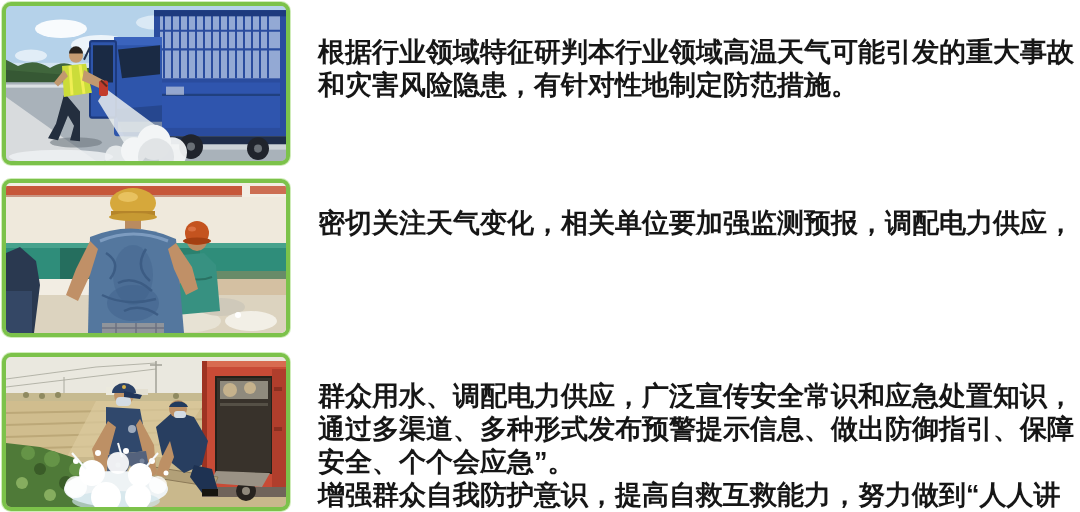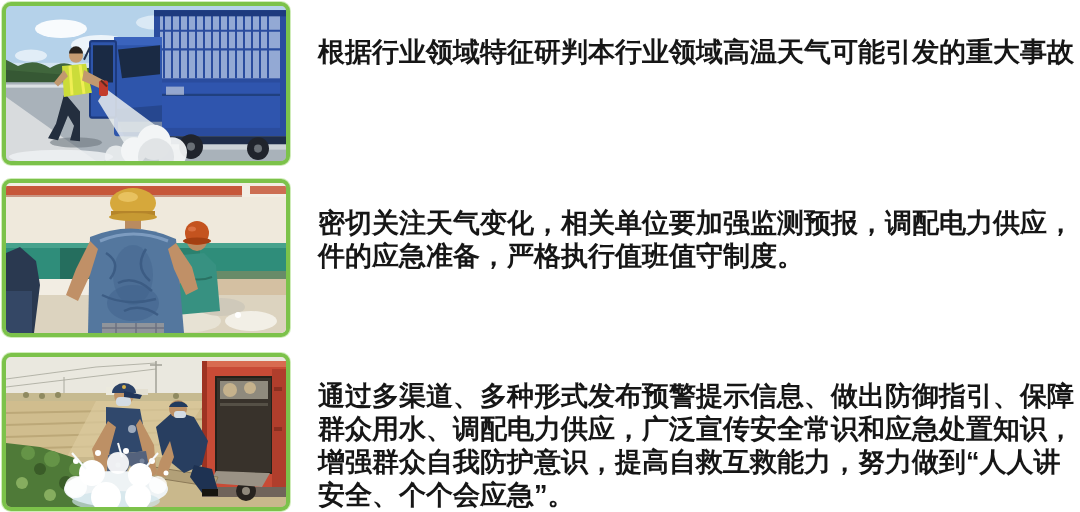--- a/index.html
+++ b/index.html
@@ -308,27 +308,27 @@
           <line x1="80" y1="112" x2="66" y2="96"></line>
             <line x1="116" y1="100" x2="112" y2="86"></line>
           <line x1="140" y1="110" x2="152" y2="96"></line>
         </g>
       </g>
     </svg>
   </div>
 
   <div class="para para-1">
     <div class="line">根据行业领域特征研判本行业领域高温天气可能引发的重大事故</div>
+    <div class="line">和灾害风险隐患，有针对性地制定防范措施。</div>
   </div>
 
   <div class="para para-2">
     <div class="line">密切关注天气变化，相关单位要加强监测预报，调配电力供应，</div>
-    <div class="line">件的应急准备，严格执行值班值守制度。</div>
   </div>
 
   <div class="para para-3">
+    <div class="line">群众用水、调配电力供应，广泛宣传安全常识和应急处置知识，</div>
     <div class="line">通过多渠道、多种形式发布预警提示信息、做出防御指引、保障</div>
-    <div class="line">群众用水、调配电力供应，广泛宣传安全常识和应急处置知识，</div>
+    <div class="line">安全、个个会应急”。</div>
     <div class="line">增强群众自我防护意识，提高自救互救能力，努力做到“人人讲</div>
-    <div class="line">安全、个个会应急”。</div>
   </div>
 
 </div>
 
 </body></html>

